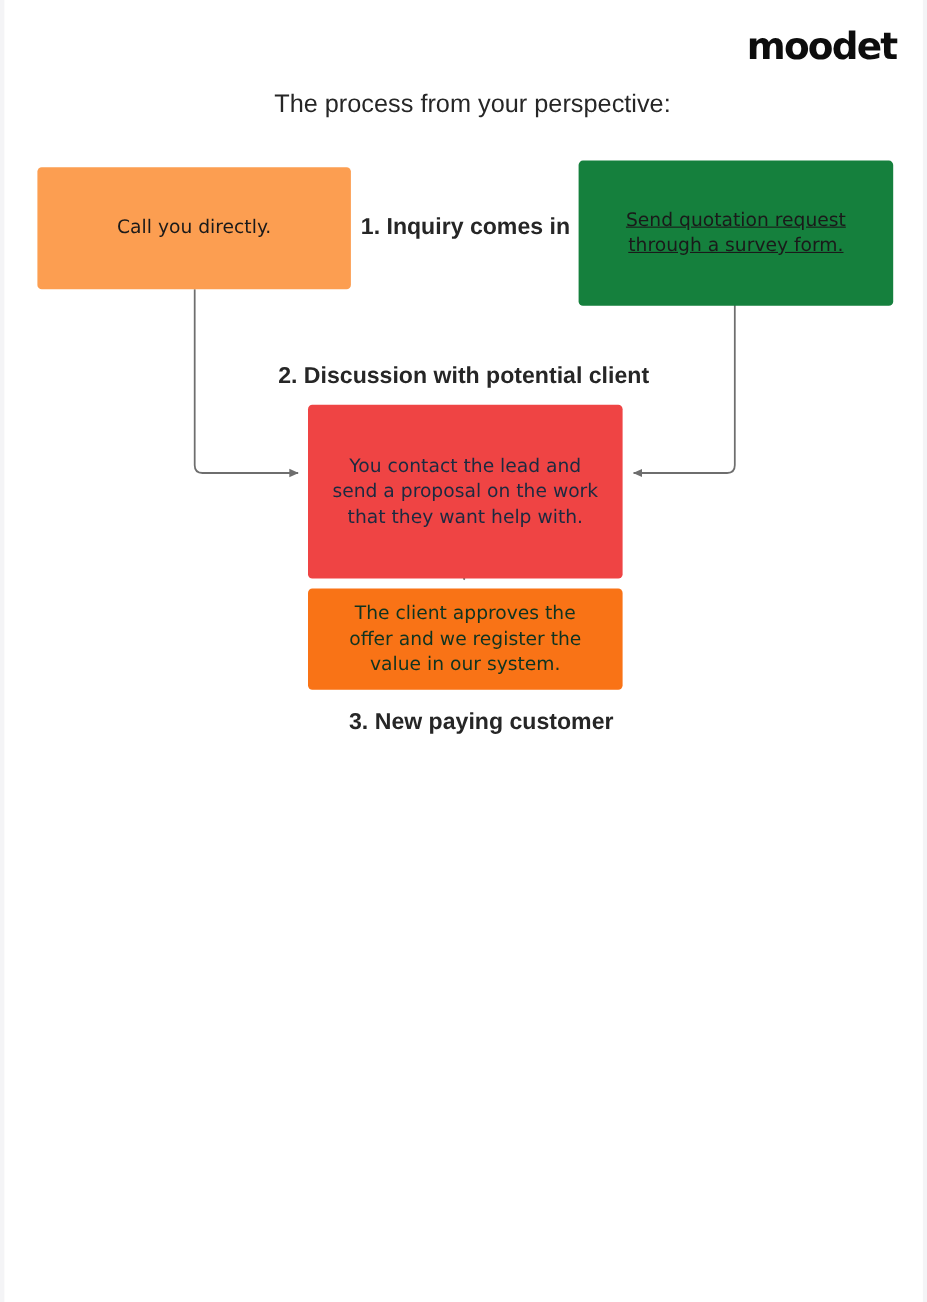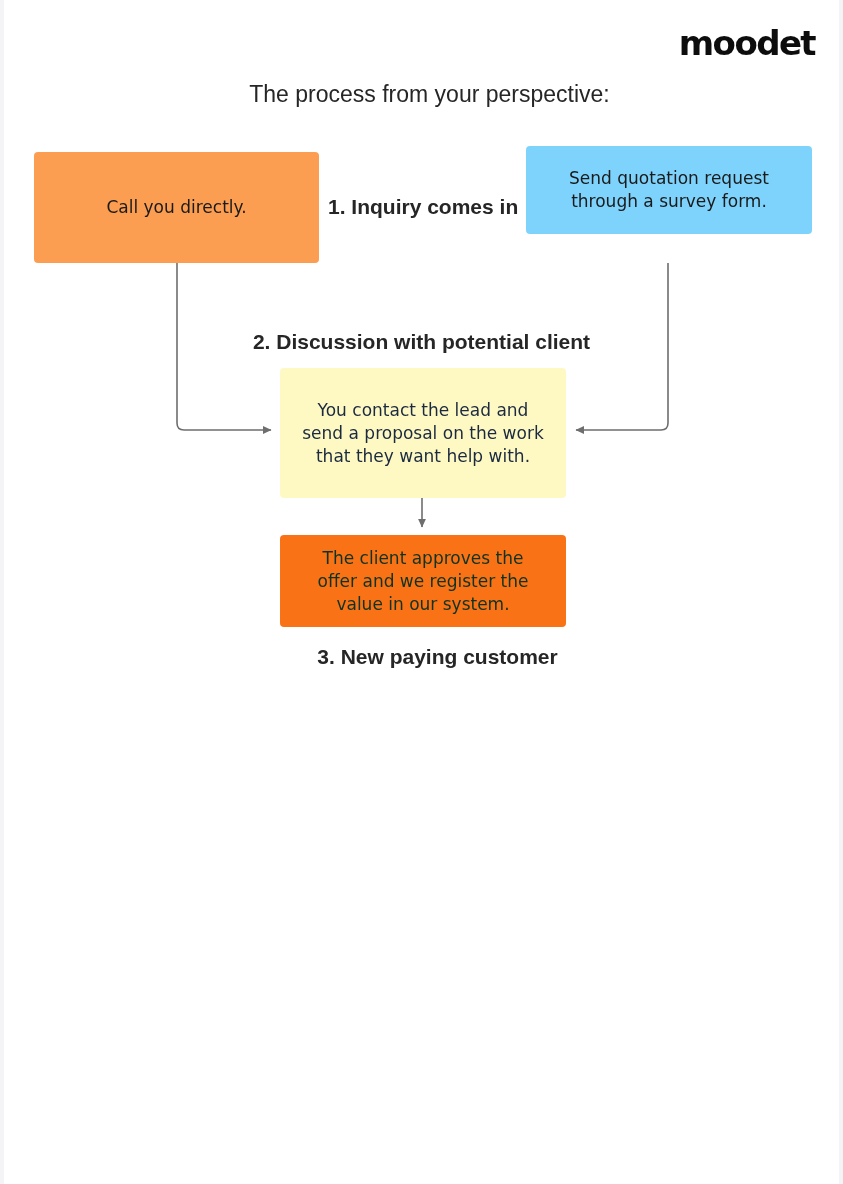--- a/index.html
+++ b/index.html
@@ -111,30 +111,31 @@
     top: 152px;
     width: 285px;
     height: 111px;
     background: #fc9e51;
     color: #1a1a1a;
   }
   .node-quote {
     left: 526px;
     top: 146px;
     width: 286px;
-    height: 88px;
-    background: #7dd3fc;
+    height: 132px;
+    background: #15803d;
     color: #1a1a1a;
+    text-decoration: underline;
   }
   .node-proposal {
     left: 280px;
     top: 368px;
     width: 286px;
-    height: 130px;
-    background: #fef9c3;
+    height: 158px;
+    background: #ef4444;
     color: #1b2a40;
   }
   .node-approve {
     left: 280px;
     top: 535px;
     width: 286px;
     height: 92px;
     background: #f97316;
     color: #0f3320;
   }

